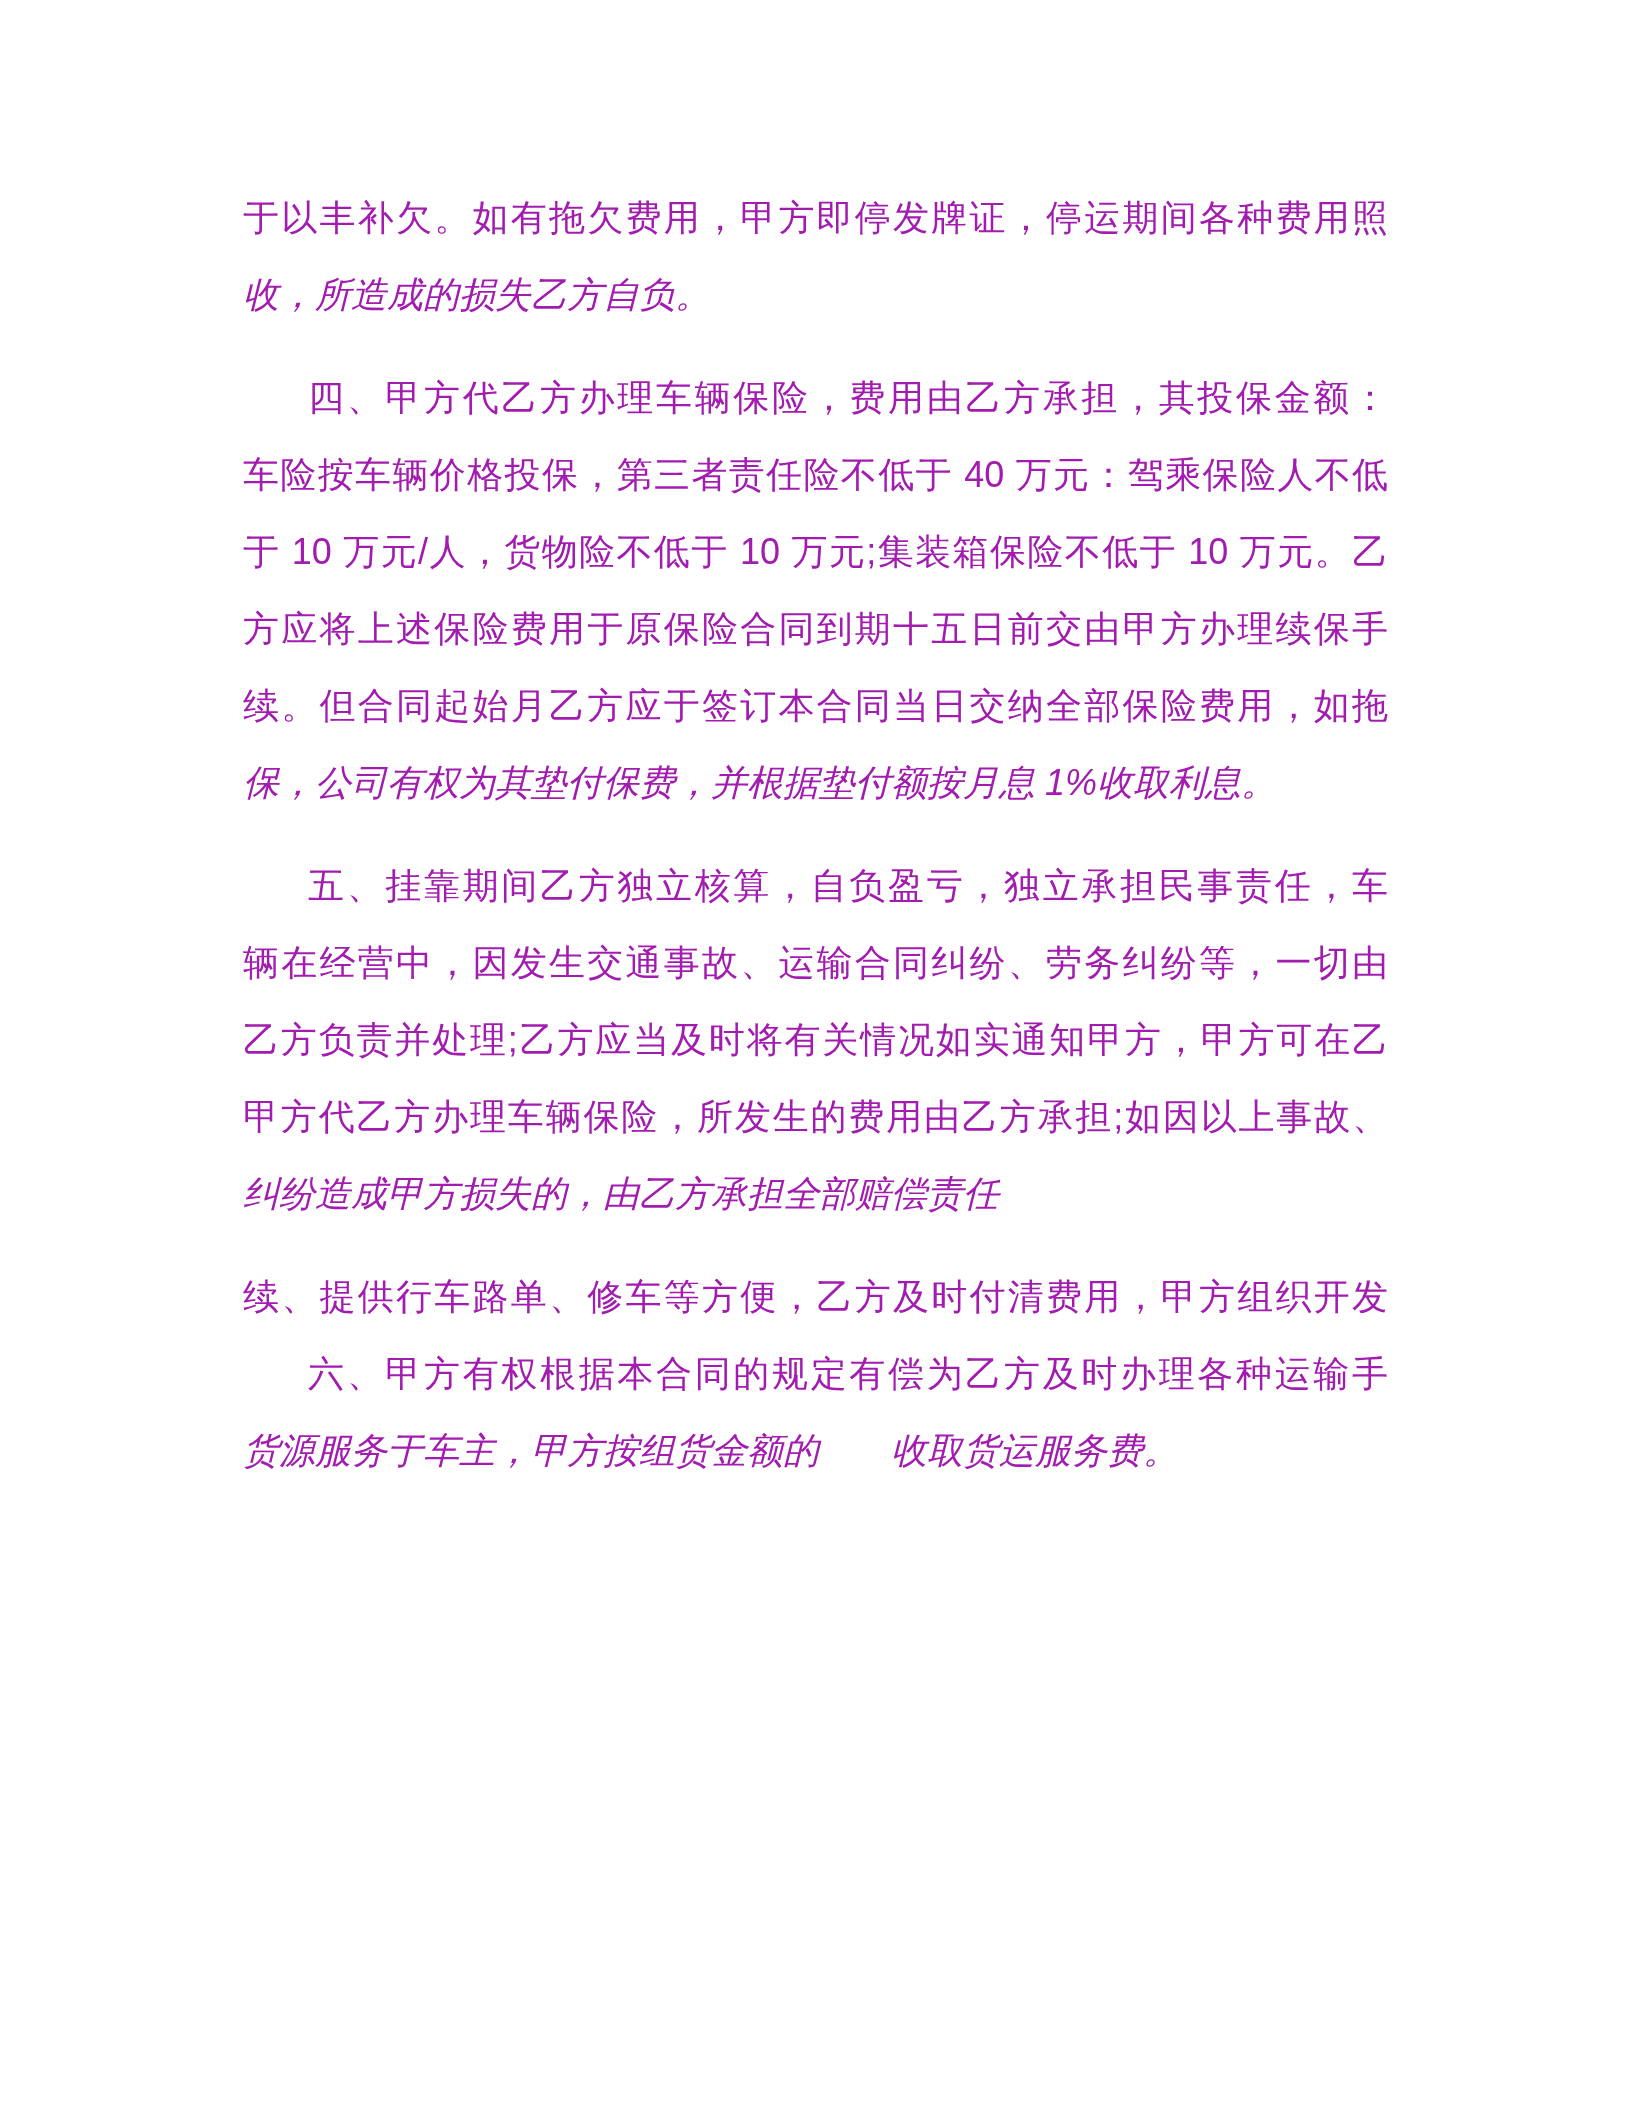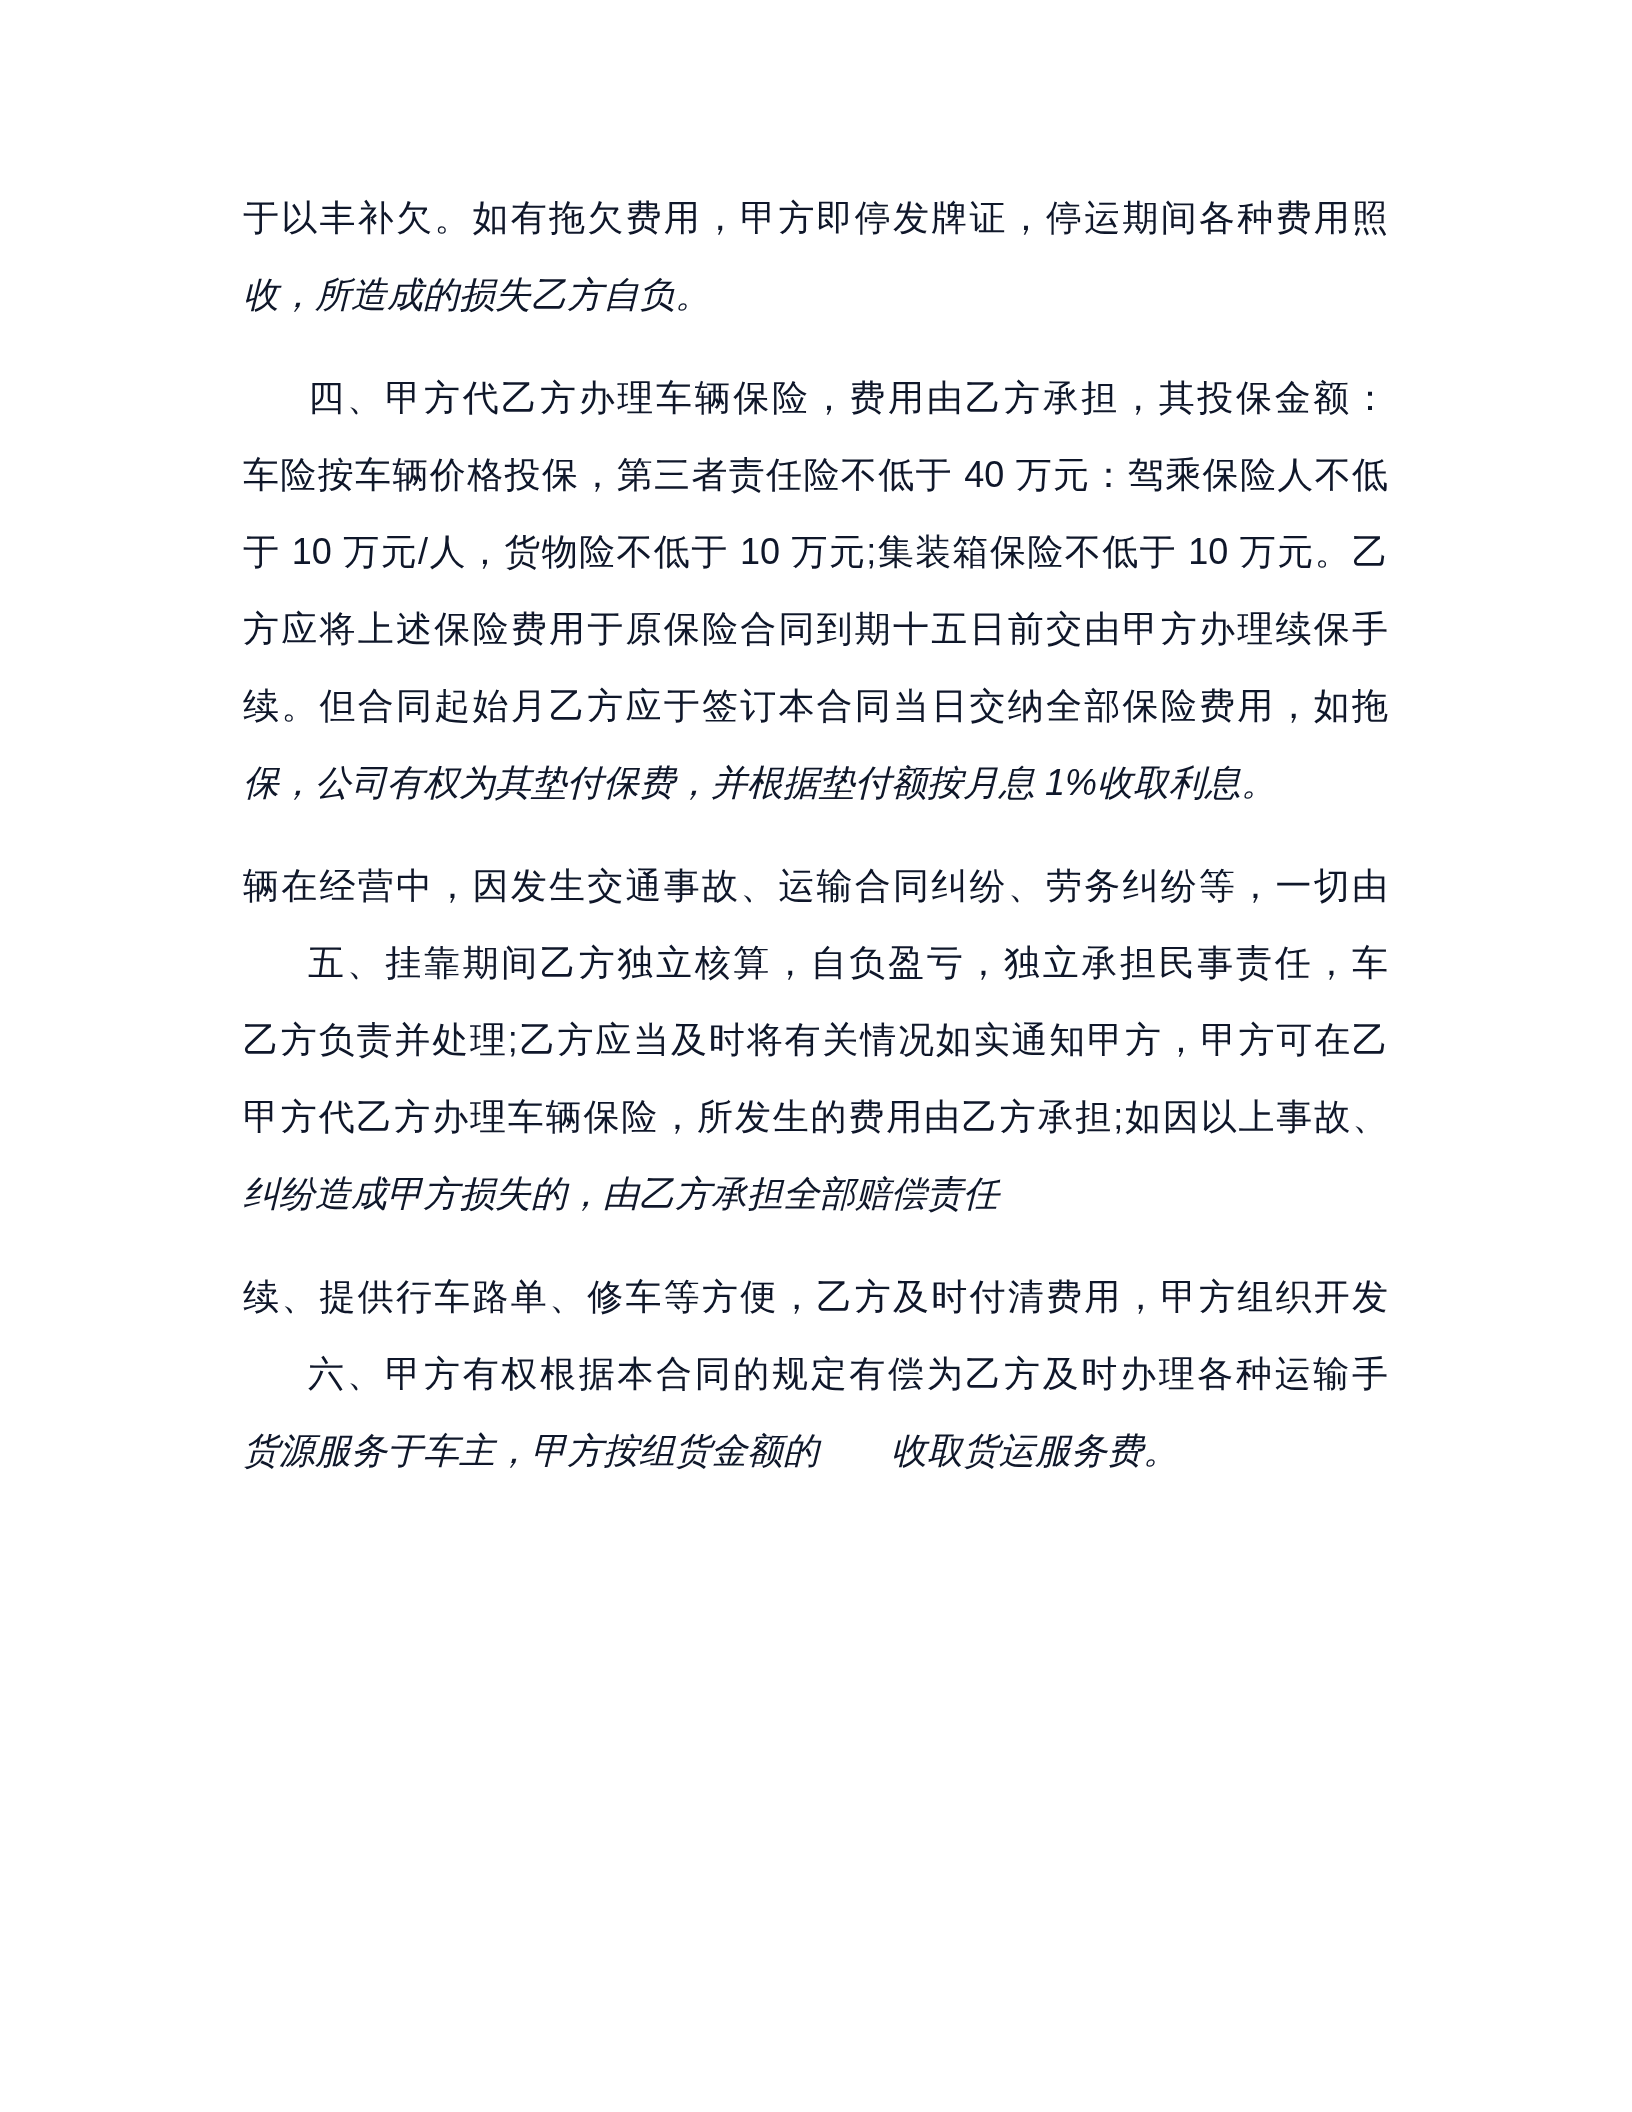--- a/index.html
+++ b/index.html
@@ -20,21 +20,21 @@
     left: 243px;
     top: 179px;
     width: 1145px;
   }
   .para + .para {
     margin-top: 26px;
   }
   .line {
     font-size: 36px;
     line-height: 77px;
-    color: #0f172a;
+    color: #a21caf;
     letter-spacing: 0;
     text-align: justify;
     text-align-last: justify;
     text-justify: inter-character;
     white-space: pre-wrap;
   }
   .line.short {
     text-align: left;
     text-align-last: left;
     font-style: italic;
@@ -57,22 +57,22 @@
     <div class="para">
       <div class="line indent">四、甲方代乙方办理车辆保险，费用由乙方承担，其投保金额：</div>
       <div class="line">车险按车辆价格投保，第三者责任险不低于 40 万元：驾乘保险人不低</div>
       <div class="line">于 10 万元/人，货物险不低于 10 万元;集装箱保险不低于 10 万元。乙</div>
       <div class="line">方应将上述保险费用于原保险合同到期十五日前交由甲方办理续保手</div>
       <div class="line">续。但合同起始月乙方应于签订本合同当日交纳全部保险费用，如拖</div>
       <div class="line short">保，公司有权为其垫付保费，并根据垫付额按月息 1%收取利息。</div>
     </div>
 
     <div class="para">
+      <div class="line indent">五、挂靠期间乙方独立核算，自负盈亏，独立承担民事责任，车</div>
       <div class="line">辆在经营中，因发生交通事故、运输合同纠纷、劳务纠纷等，一切由</div>
-      <div class="line indent">五、挂靠期间乙方独立核算，自负盈亏，独立承担民事责任，车</div>
       <div class="line">乙方负责并处理;乙方应当及时将有关情况如实通知甲方，甲方可在乙</div>
       <div class="line">甲方代乙方办理车辆保险，所发生的费用由乙方承担;如因以上事故、</div>
       <div class="line short">纠纷造成甲方损失的，由乙方承担全部赔偿责任</div>
     </div>
 
     <div class="para">
       <div class="line">续、提供行车路单、修车等方便，乙方及时付清费用，甲方组织开发</div>
       <div class="line indent">六、甲方有权根据本合同的规定有偿为乙方及时办理各种运输手</div>
       <div class="line short">货源服务于车主，甲方按组货金额的　　收取货运服务费。</div>
     </div>

